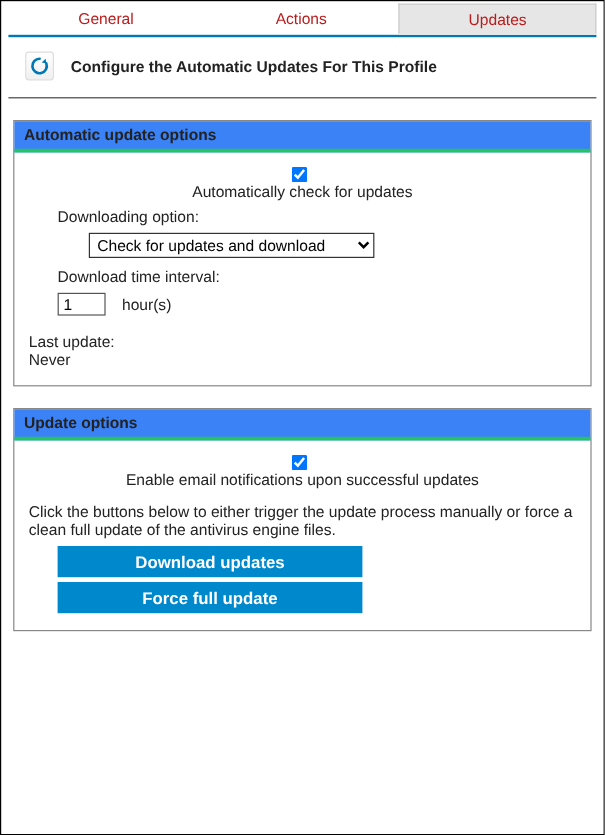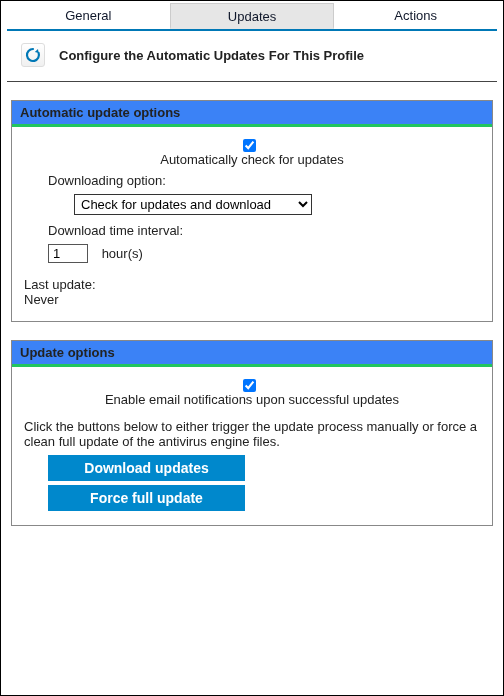--- a/index.html
+++ b/index.html
@@ -22,21 +22,21 @@
     display: flex;
     border-bottom: 2px solid #0078b6;
     height: 28px;
     margin: 2px 6px 0 6px;
   }
   .tab {
     flex: 1;
     text-align: center;
     line-height: 26px;
     font-size: 13px;
-    color: #0f172a;
+    color: #b91c1c;
     cursor: pointer;
     border-bottom: 2px solid transparent;
   }
   .tab.active {
     background: #e6e6e6;
     border-top: 1px solid #ccc;
     border-left: 1px solid #ccc;
     border-right: 1px solid #ccc;
   }
   .header {
@@ -107,21 +107,21 @@
     border: 1px solid #555;
   }
   .units {
     margin-left: 10px;
   }
   .kv {
     margin-top: 14px;
   }
   .btn {
     display: block;
-    width: 197px;
+    width: 254px;
     background: #0088cc;
     color: #fff;
     border: none;
     font-size: 14px;
     font-weight: 600;
     padding: 5px 0;
     margin: 4px 0 0 24px;
     text-align: center;
     cursor: pointer;
   }
@@ -130,22 +130,22 @@
     margin-top: 26px;
   }
 </style>
 </head>
 <body>
 
 <div class="container">
 
   <div class="tabs">
     <div class="tab">General</div>
+    <div class="tab">Actions</div>
     <div class="tab active">Updates</div>
-    <div class="tab">Actions</div>
   </div>
 
   <div class="header">
     <div class="icon">
       <svg width="16" height="16" viewBox="0 0 16 16">
         <path d="M8 2 a6 6 0 1 0 5.6 3.9" fill="none" stroke="#0078b6" stroke-width="2.2" stroke-linecap="round"></path>
         <path d="M13 2 L13.6 5.9 L9.8 5" fill="#0078b6"></path>
       </svg>
     </div>
     <div class="title">Configure the Automatic Updates For This Profile</div>

